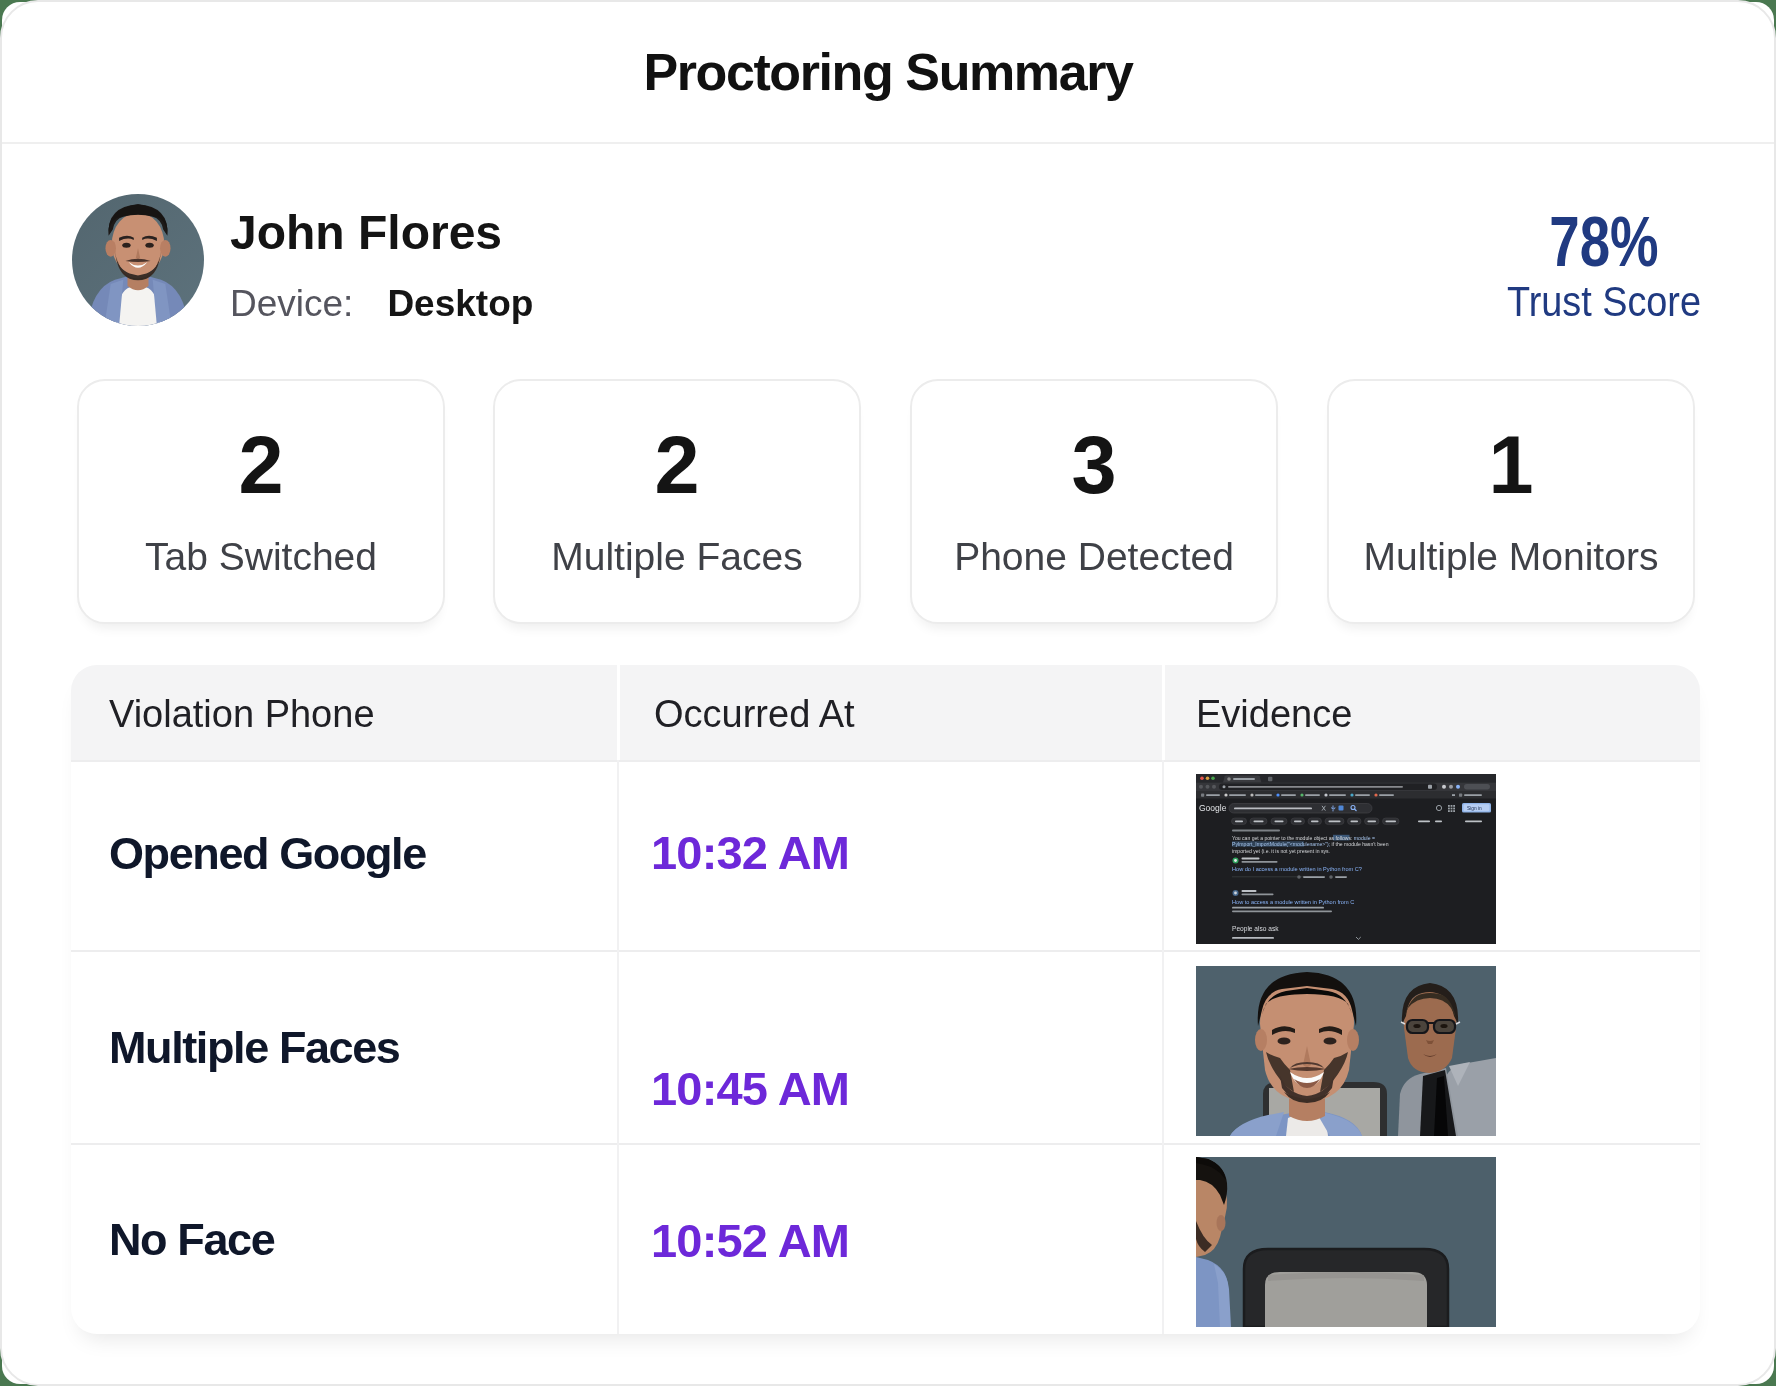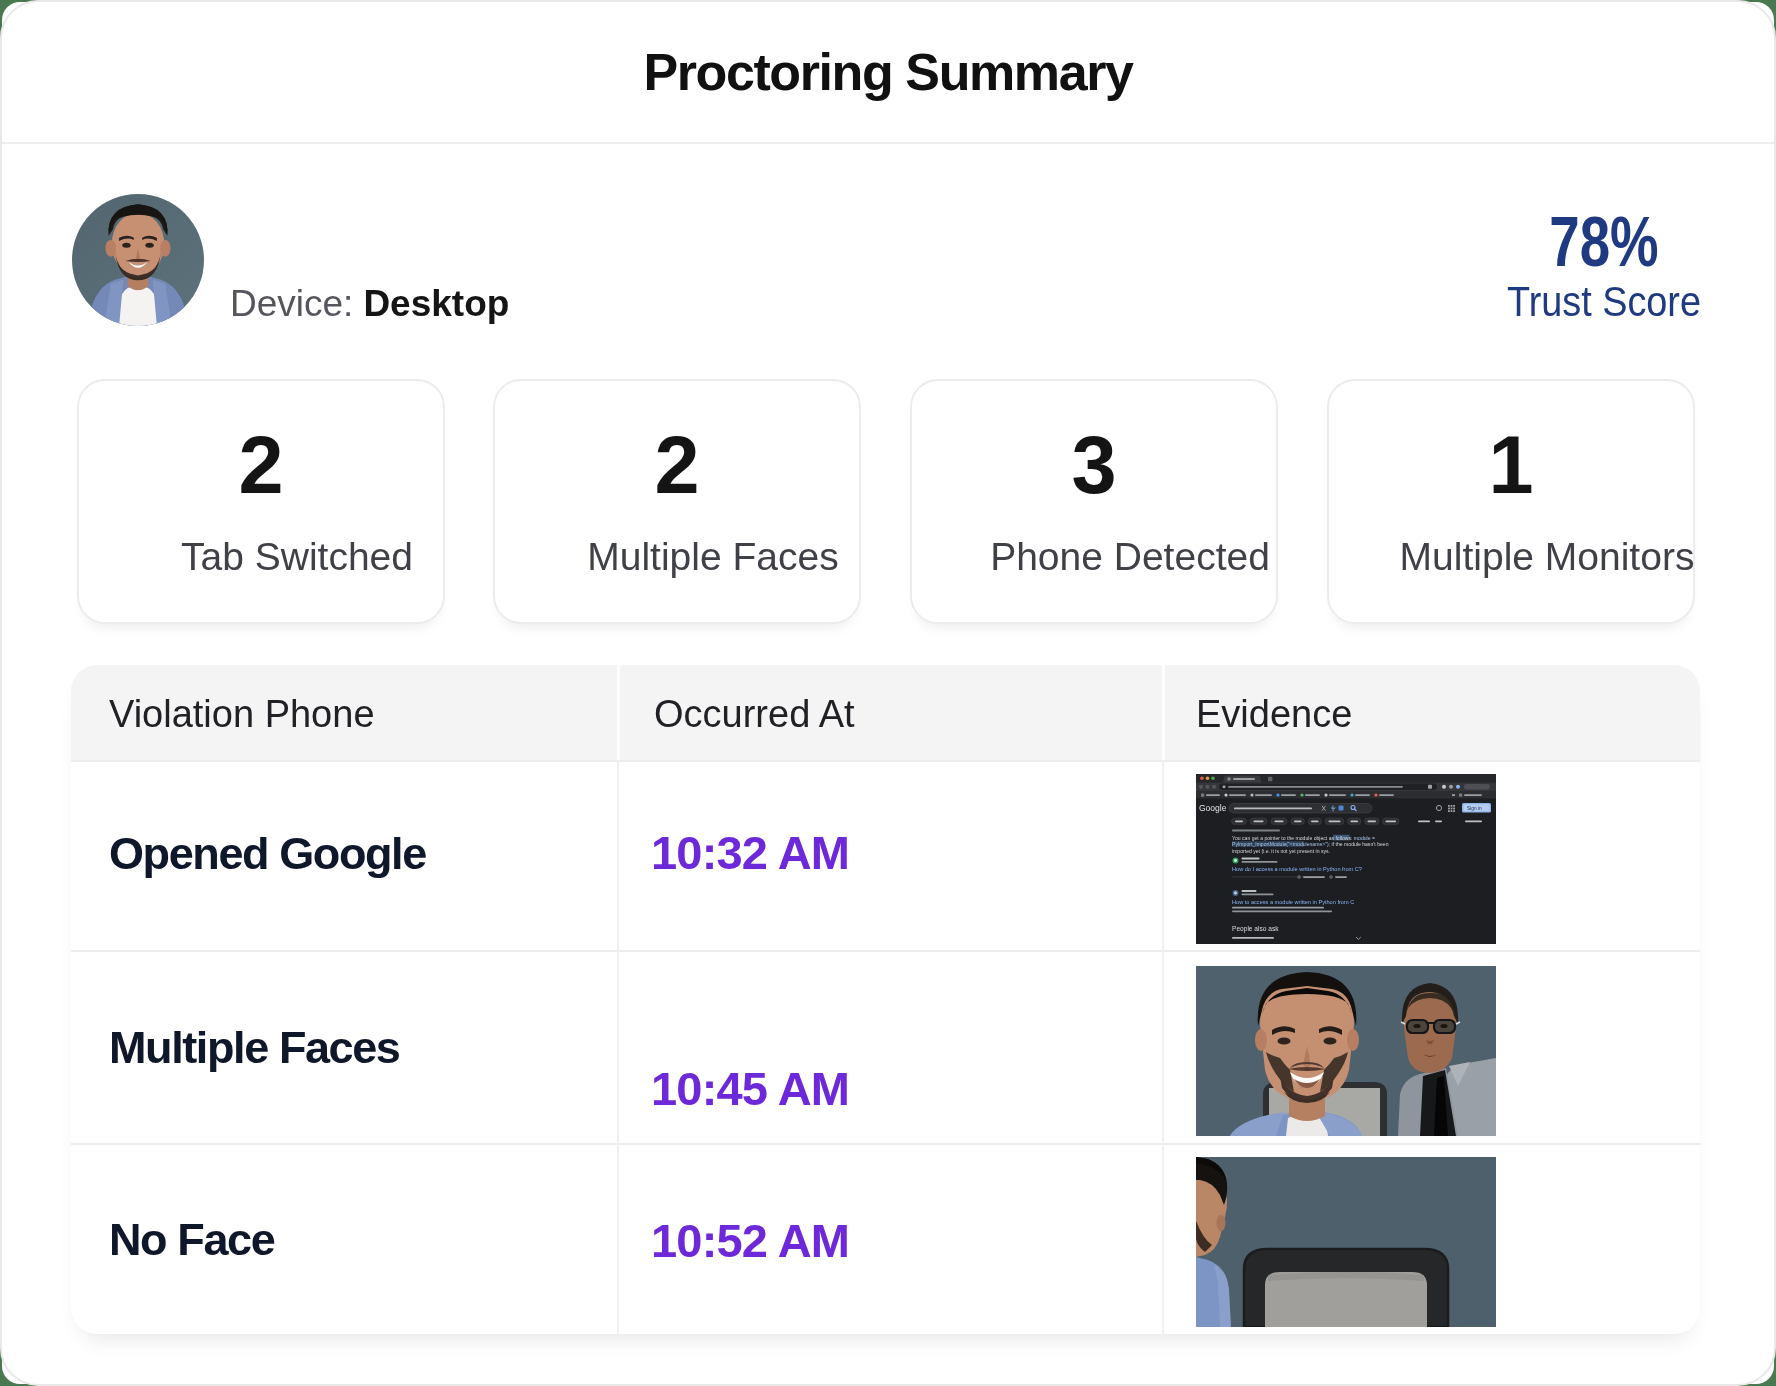--- a/index.html
+++ b/index.html
@@ -4,26 +4,26 @@
 <style>
   html,body{margin:0;padding:0;}
   body{width:1776px;height:1386px;background:#4a7850;font-family:"Liberation Sans",sans-serif;position:relative;overflow:hidden;}
   .card{position:absolute;left:2px;top:2px;width:1772px;height:1382px;background:#fff;border-radius:18px;overflow:hidden;text-decoration:underline;}
   .cardborder{position:absolute;left:0;top:0;width:1776px;height:1386px;border:2px solid #e8e8e8;border-radius:38px;box-sizing:border-box;z-index:50;pointer-events:none;}
   .title{position:absolute;top:0;left:0;width:100%;height:140px;line-height:140px;text-align:center;font-size:52px;font-weight:700;color:#111;letter-spacing:-1.4px;}
   .tdiv{position:absolute;top:140px;left:0;width:100%;height:2px;background:#efefef;}
   .avatar{position:absolute;left:70px;top:192px;width:132px;height:132px;border-radius:50%;overflow:hidden;}
   .name{position:absolute;left:228px;top:207px;font-size:48px;font-weight:700;color:#141414;line-height:1;}
   .device{position:absolute;left:228px;top:283px;font-size:37px;line-height:1;color:#55555e;}
-  .device b{color:#151515;font-weight:600;margin-left:10px;}
+  .device b{color:#151515;font-weight:600;margin-left:34px;}
   .pct{position:absolute;left:1452px;width:300px;top:205px;font-size:70px;font-weight:700;color:#203a81;text-align:center;line-height:1;transform:scaleX(0.78);transform-origin:50% 50%;}
   .tscore{position:absolute;left:1452px;width:300px;top:279px;font-size:42px;font-weight:500;color:#203a81;text-align:center;line-height:1;transform:scaleX(0.9);transform-origin:50% 50%;}
   .stat{position:absolute;top:377px;width:368px;height:245px;background:#fff;border:2px solid #ececec;border-radius:28px;box-sizing:border-box;box-shadow:0 10px 12px -6px rgba(0,0,0,0.07);}
   .stat .num{position:absolute;top:44px;left:0;width:100%;text-align:center;font-size:81px;font-weight:700;color:#141414;line-height:1;}
-  .stat .lbl{position:absolute;top:156px;left:0;width:100%;text-align:center;font-size:39px;font-weight:400;color:#3f4147;line-height:1;padding-left:36px;}
+  .stat .lbl{position:absolute;top:156px;left:0;width:100%;text-align:center;font-size:39px;font-weight:400;color:#3f4147;line-height:1;}
   .table{position:absolute;left:69px;top:663px;width:1629px;height:669px;background:#fff;border-radius:26px;overflow:hidden;box-shadow:0 14px 22px -10px rgba(0,0,0,0.10);}
   .hb{position:absolute;top:0;height:95px;background:#f4f4f5;}
   .hb1{left:0;width:546px;}
   .hb2{left:549px;width:542px;}
   .hb3{left:1094px;width:535px;}
   .htxt{position:absolute;top:30px;font-size:38px;color:#202025;line-height:1;}
   .hr1{position:absolute;left:0;width:100%;height:2px;background:#ededee;}
   .vline{position:absolute;top:95px;height:574px;width:2px;background:#f1f1f2;}
   .vtxt{position:absolute;left:38px;font-size:45px;font-weight:700;color:#0f172a;line-height:1;letter-spacing:-1.4px;}
   .ttxt{position:absolute;left:580px;font-size:47px;font-weight:600;color:#6d28d9;line-height:1;letter-spacing:-0.8px;}
@@ -70,20 +70,21 @@
 
   <path d="M66,58 L64,67 Q66,69 68,67 Z" fill="#b07a5e"></path>
 
   <path d="M44,60 Q46,82 58,87 Q66,90 74,87 Q86,82 88,60 Q86,78 74,82 L66,84 L58,82 Q46,78 44,60 Z" fill="#3a2e28"></path>
   <path d="M46,66 Q48,82 60,86 L66,87 L72,86 Q84,82 86,66 Q84,86 66,88 Q48,86 46,66 Z" fill="#35291f" opacity="0.9"></path>
 
   <path d="M57,71 Q66,78 75,71 Q66,82 57,71 Z" fill="#fdfdfd"></path>
   <path d="M54,70 Q66,66 78,70 Q66,72 54,70 Z" fill="#4a342c"></path>
 </g>
 </svg></div>
+  <div class="name">John Flores</div>
   <div class="device">Device:<b>Desktop</b></div>
   <div class="pct">78%</div>
   <div class="tscore">Trust Score</div>
   <div class="stat" style="left:75px;">
       <div class="num">2</div>
       <div class="lbl">Tab Switched</div>
     </div>
   <div class="stat" style="left:491px;">
       <div class="num">2</div>
       <div class="lbl">Multiple Faces</div>

